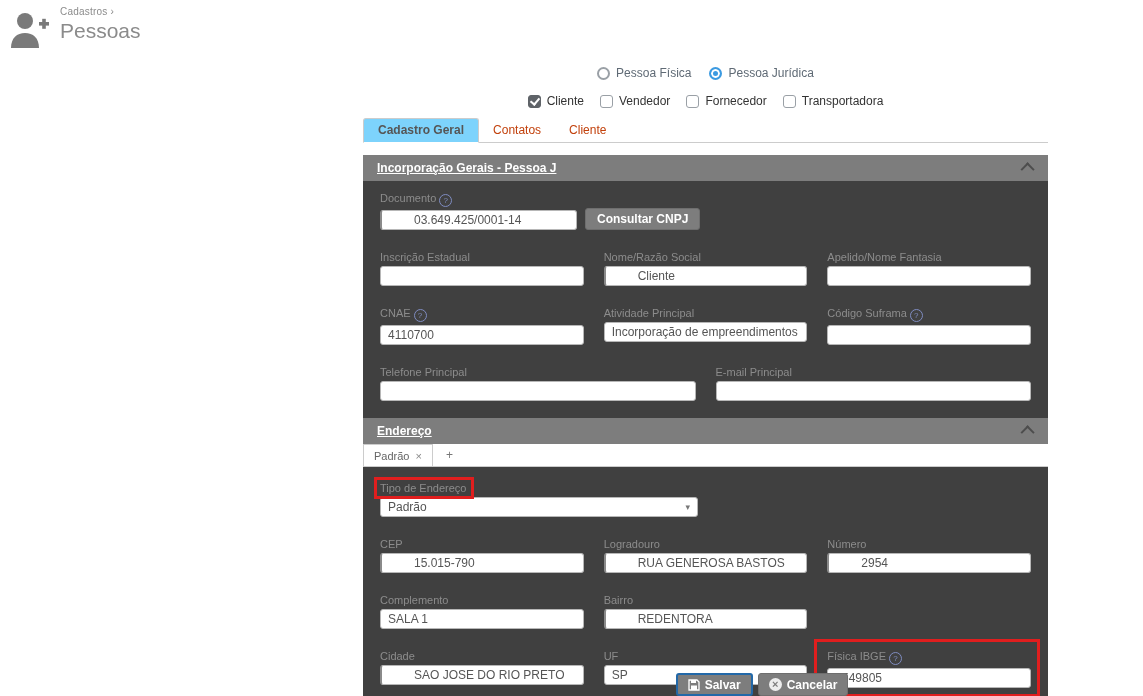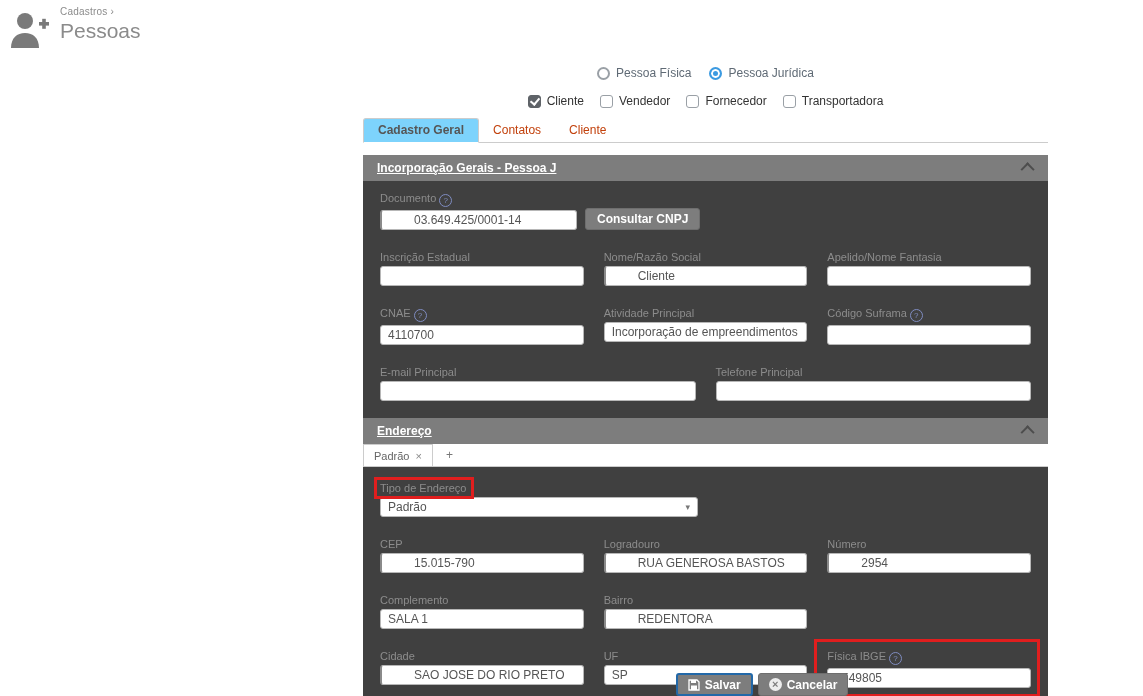--- a/index.html
+++ b/index.html
@@ -191,25 +191,25 @@
       <div class="cell">
         <label class="fld">
           <span>Código Suframa</span><span class="help">?</span>
         </label>
         <input class="txt" value="" style="">
       </div>
     </div>
 
     <div class="row grid2">
       <div class="cell">
+        <label class="fld">Telefone Principal</label>
+        <input class="txt" value="" style="">
+      </div>
+      <div class="cell">
         <label class="fld">E-mail Principal</label>
-        <input class="txt" value="" style="">
-      </div>
-      <div class="cell">
-        <label class="fld">Telefone Principal</label>
         <input class="txt" value="" style="">
       </div>
     </div>
   </div>
 
   <div class="sec-header">
     <span class="sec-title">Endereço</span>
     <span class="chevron-up"></span>
   </div>
 

